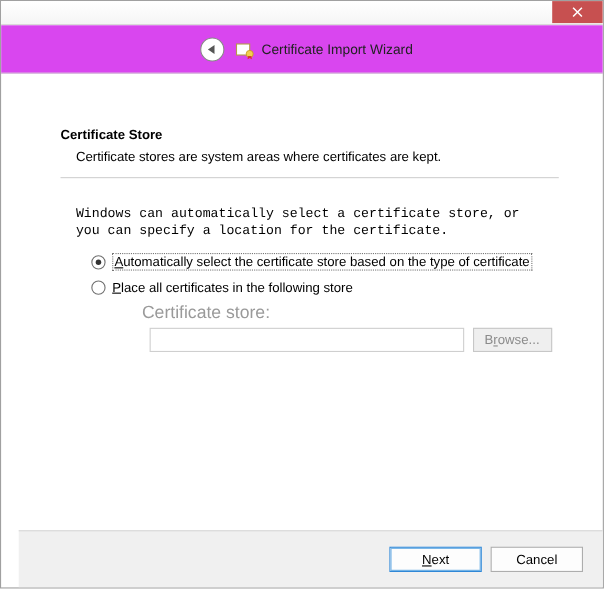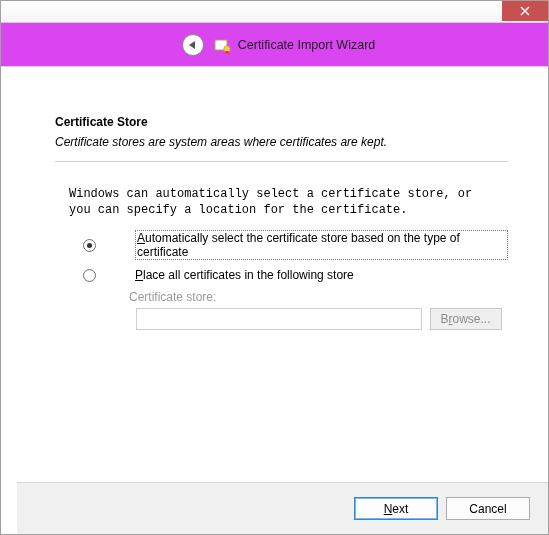--- a/index.html
+++ b/index.html
@@ -70,22 +70,22 @@
       color: #000;
     }
     .section-title {
       font-size: 12px;
       font-weight: bold;
       margin-bottom: 6px;
       margin-top: 20px;
     }
     .section-sub {
       font-size: 12px;
+      margin-left: 14px;
       margin-bottom: 12px;
-      font-style: italic;
     }
     .divider {
       border: none;
       border-top: 1px solid #d0d0d0;
       margin: 6px 0 24px 0;
     }
     .body-text {
       font-size: 12px;
       margin-left: 14px;
       margin-right: 20px;
@@ -93,21 +93,20 @@
       margin-bottom: 12px;
       font-family: Liberation Mono, monospace;
     }
     .radio-group { margin-left: 28px; }
     .radio-row {
       display: flex;
       align-items: center;
       font-size: 12px;
       margin-bottom: 8px;
       cursor: pointer;
-      gap: 33px;
     }
     .radio-circle {
       width: 13px; height: 13px;
       border: 1px solid #707070;
       border-radius: 50%;
       margin-right: 6px;
       display: flex; align-items: center; justify-content: center;
       flex: 0 0 auto;
       background: #fff;
     }
@@ -117,21 +116,21 @@
     .focus-label {
       border: 1px dotted #777;
       padding: 0 1px;
     }
     .underline-accel { text-decoration: underline; }
     .store-block {
       margin-left: 46px;
       margin-top: 6px;
     }
     .store-label {
-      font-size: 12px;
+      font-size: 16px;
       color: #9a9a9a;
       margin-bottom: 4px;
     }
     .store-row { display: flex; gap: 8px; align-items: center; justify-content: center; }
     .store-input {
       width: 286px;
       height: 22px;
       border: 1px solid #cfcfcf;
       background: #fff;
       font-size: 12px;

